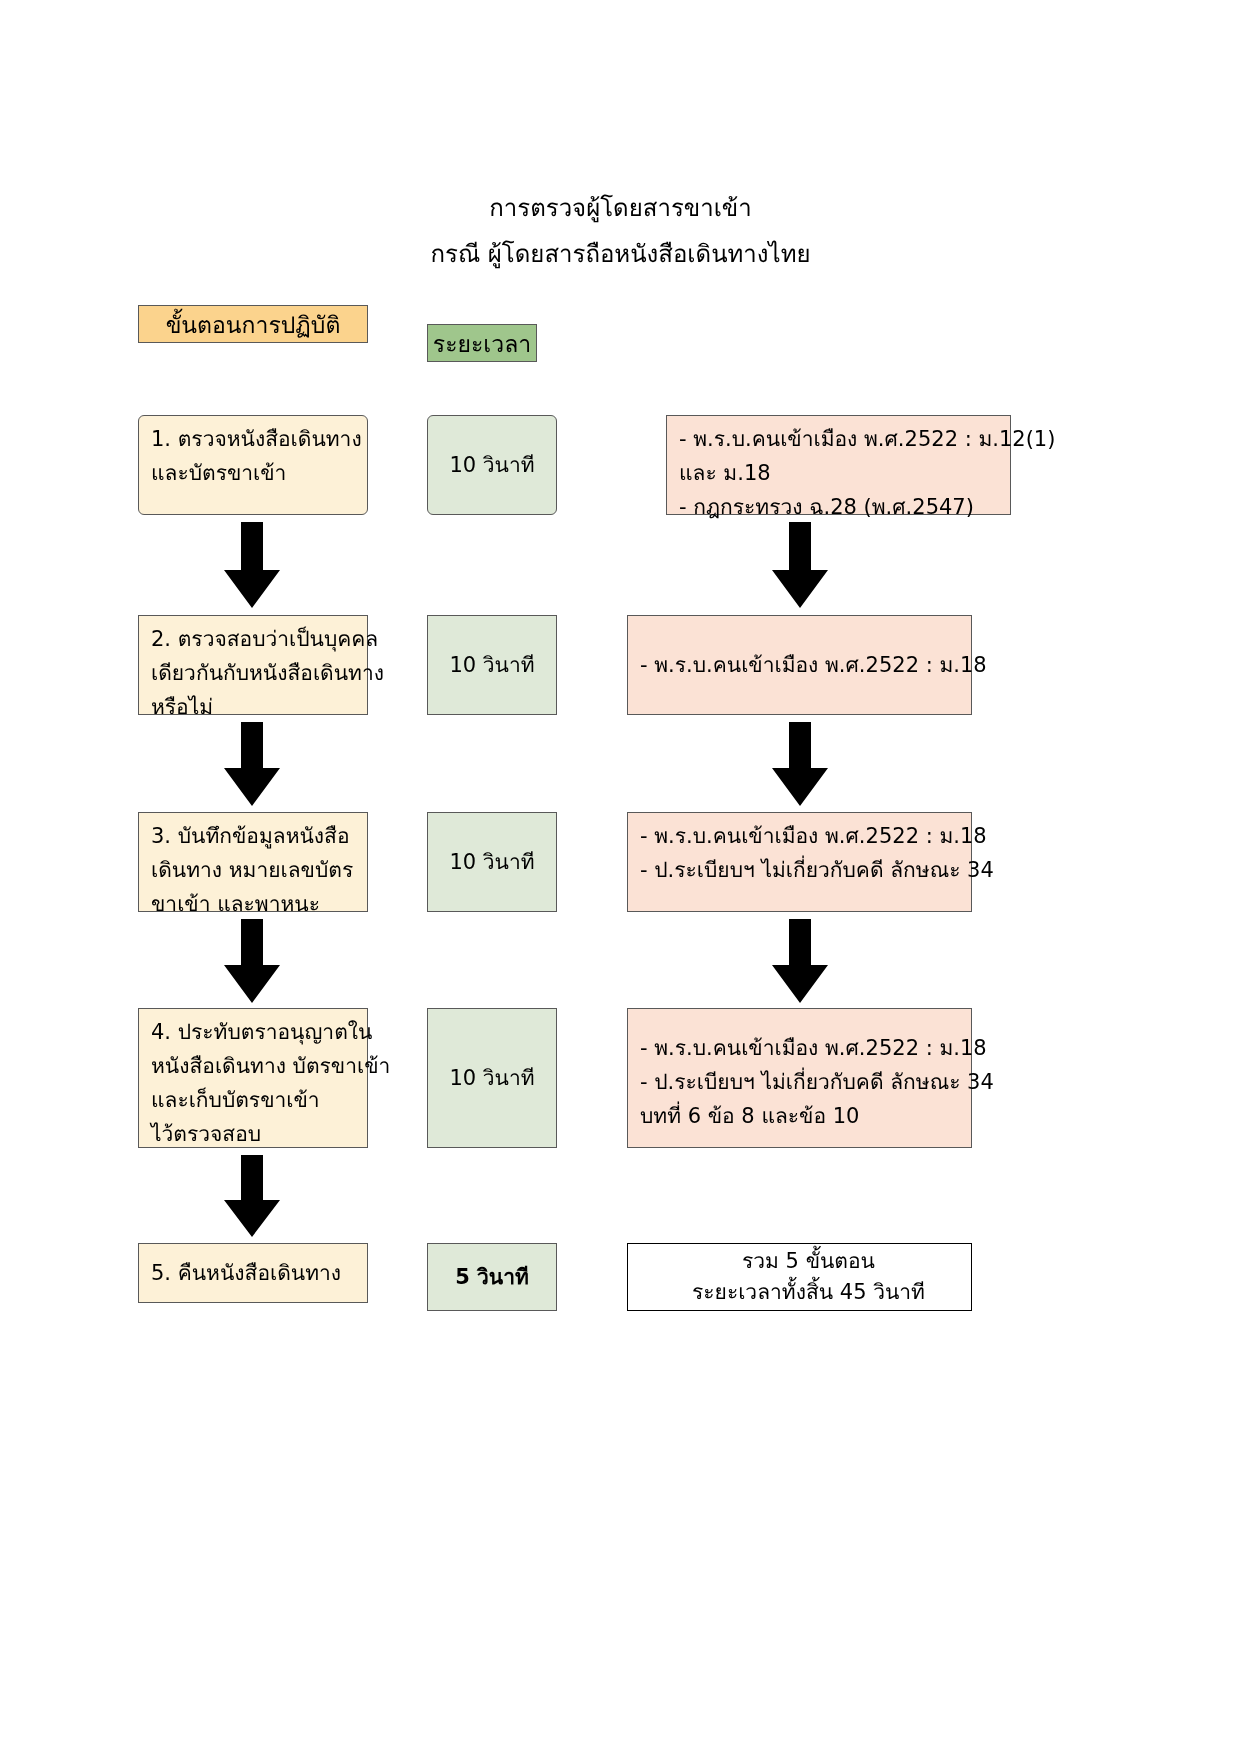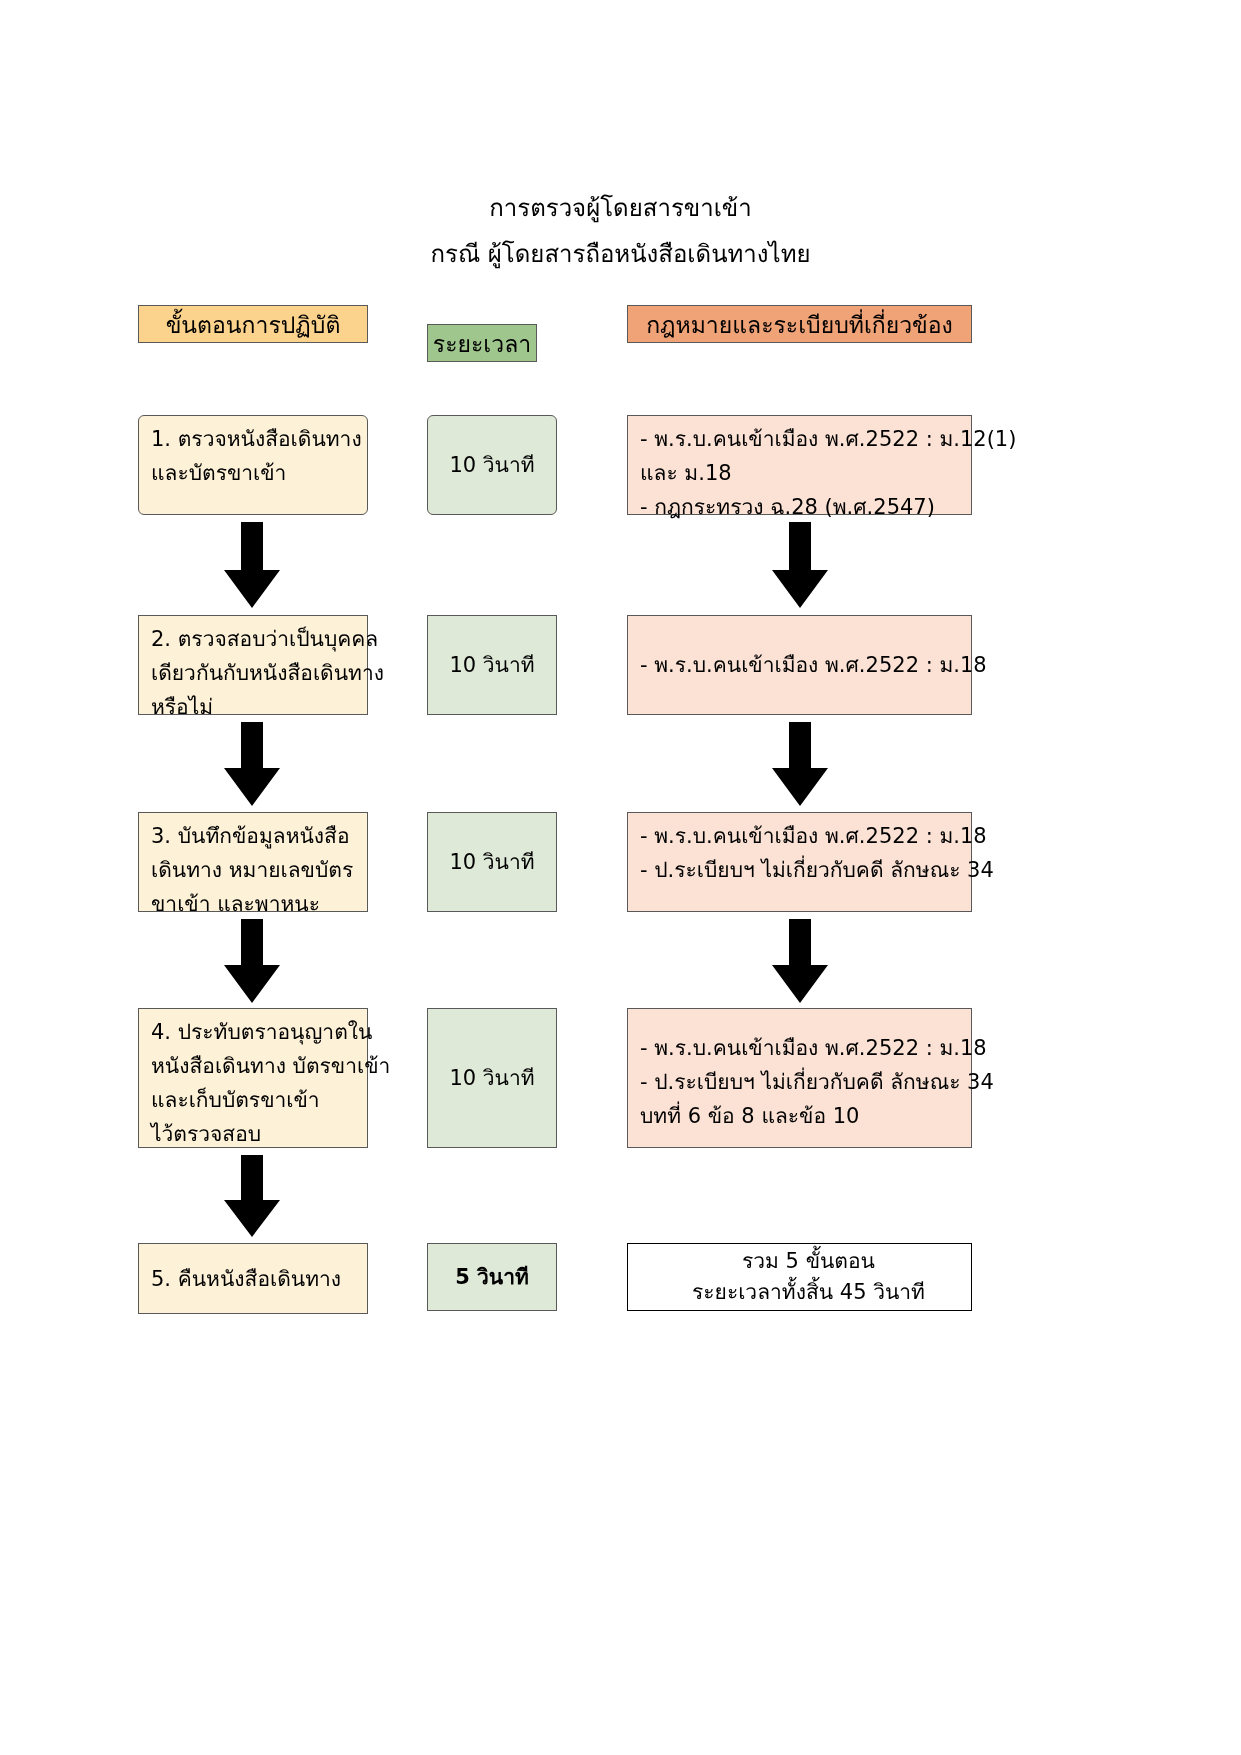--- a/index.html
+++ b/index.html
@@ -111,29 +111,29 @@
     text-align: center;
     font-size: 21px;
     line-height: 31px;
   }
 
   
   .row1 { top: 415px; height: 100px; border-radius: 6px; }
   .row2 { top: 615px; height: 100px; }
   .row3 { top: 812px; height: 100px; }
   .row4 { top: 1008px; height: 140px; }
-  .row5 { top: 1243px; height: 71px; }
+  .row5 { top: 1243px; height: 60px; }
 
   .row1.box-time { top: 415px; height: 100px; }
   .row2.box-time { top: 615px; height: 100px; }
   .row3.box-time { top: 812px; height: 100px; }
   .row4.box-time { top: 1008px; height: 140px; }
   .row5.box-time { top: 1243px; height: 68px; font-weight: bold; }
 
-  .law1 { top: 415px; height: 100px; }
+  .law1 { top: 415px; height: 100px; margin-left: 39px; }
   .law2 { top: 615px; height: 100px; }
   .law3 { top: 812px; height: 100px; }
   .law4 { top: 1008px; height: 140px; }
   .law5 { top: 1243px; height: 68px; padding-left: 28px; }
 
   .box-line { white-space: nowrap; }
 
   
   .arrow {
     position: absolute;
@@ -154,21 +154,20 @@
 
 <div class="page">
 
   <div class="title-block">
     <div class="title-line">การตรวจผู้โดยสารขาเข้า</div>
     <div class="title-line">กรณี ผู้โดยสารถือหนังสือเดินทางไทย</div>
   </div>
 
   <div class="col-header hdr-steps">ขั้นตอนการปฏิบัติ</div>
   <div class="col-header hdr-time">ระยะเวลา</div>
-  <div class="col-header hdr-law">กฎหมายและระเบียบที่เกี่ยวข้อง</div>
 
   <div class="box box-step row1">
     <div class="box-line">1. ตรวจหนังสือเดินทาง</div>
     <div class="box-line">และบัตรขาเข้า</div>
   </div>
   <div class="box box-time row1">10 วินาที</div>
   <div class="box box-law law1">
     <div class="box-line">- พ.ร.บ.คนเข้าเมือง พ.ศ.2522 : ม.12(1)</div>
     <div class="box-line">และ ม.18</div>
     <div class="box-line">- กฎกระทรวง ฉ.28 (พ.ศ.2547)</div>

